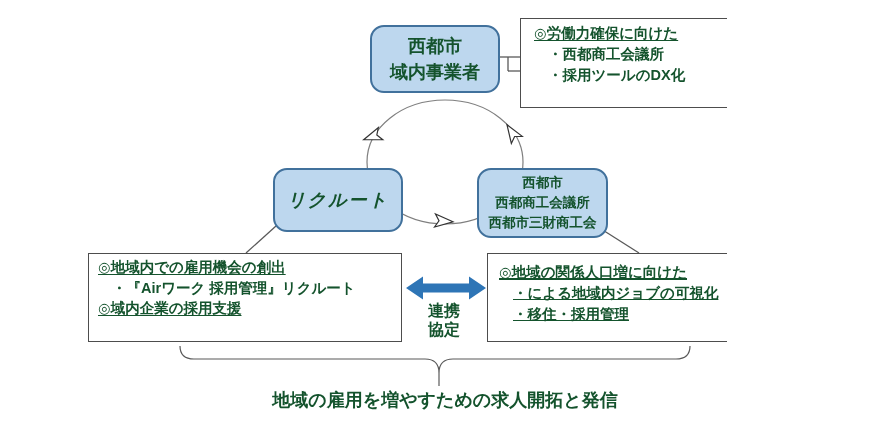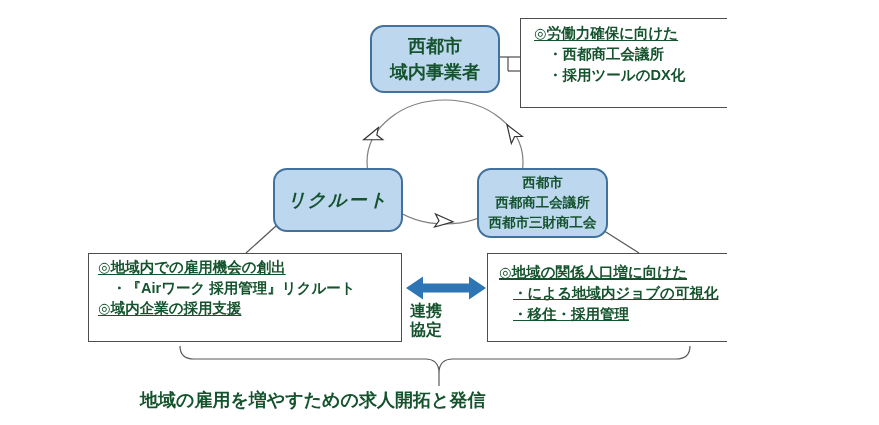--- a/index.html
+++ b/index.html
@@ -25,26 +25,26 @@
     font-weight:bold; font-size:14.5px; line-height:21px;
   }
   #callout-labor   { left:520px; top:18px;  width:280px; height:90px; padding:4px 6px 0 13px; }
   #callout-recruit { left:88px;  top:253px; width:314px; height:89px; padding:3px 4px 12px 9px;  line-height:20.5px; }
   #callout-region  { left:487px; top:253px; width:301px; height:89px; padding:8px 4px 0 11px;text-decoration:underline; }
   .u  { text-decoration:underline; text-underline-offset:2px; }
   .in1 { padding-left:14px; }
   .in2 { padding-left:23px; }
   #partnership-label {
     position:absolute; left:410px; top:301px; width:68px; z-index:2;
-    font-weight:bold; font-size:16px; line-height:19px;
+    text-align:center; font-weight:bold; font-size:16px; line-height:19px;
     white-space:pre-line;
   }
   #caption {
     position:absolute; left:140px; top:388px; width:610px; z-index:2;
-    text-align:left; font-weight:bold; font-size:18px;
+    text-align:center; font-weight:bold; font-size:18px;
   }
 </style>
 </head>
 <body>
 
 <div class="stage">
 
   <svg class="layer" width="879" height="425" viewBox="0 0 879 425">
 
     <ellipse cx="445" cy="162" rx="78" ry="62" fill="none" stroke="#7f7f7f" stroke-width="1.2"></ellipse>

